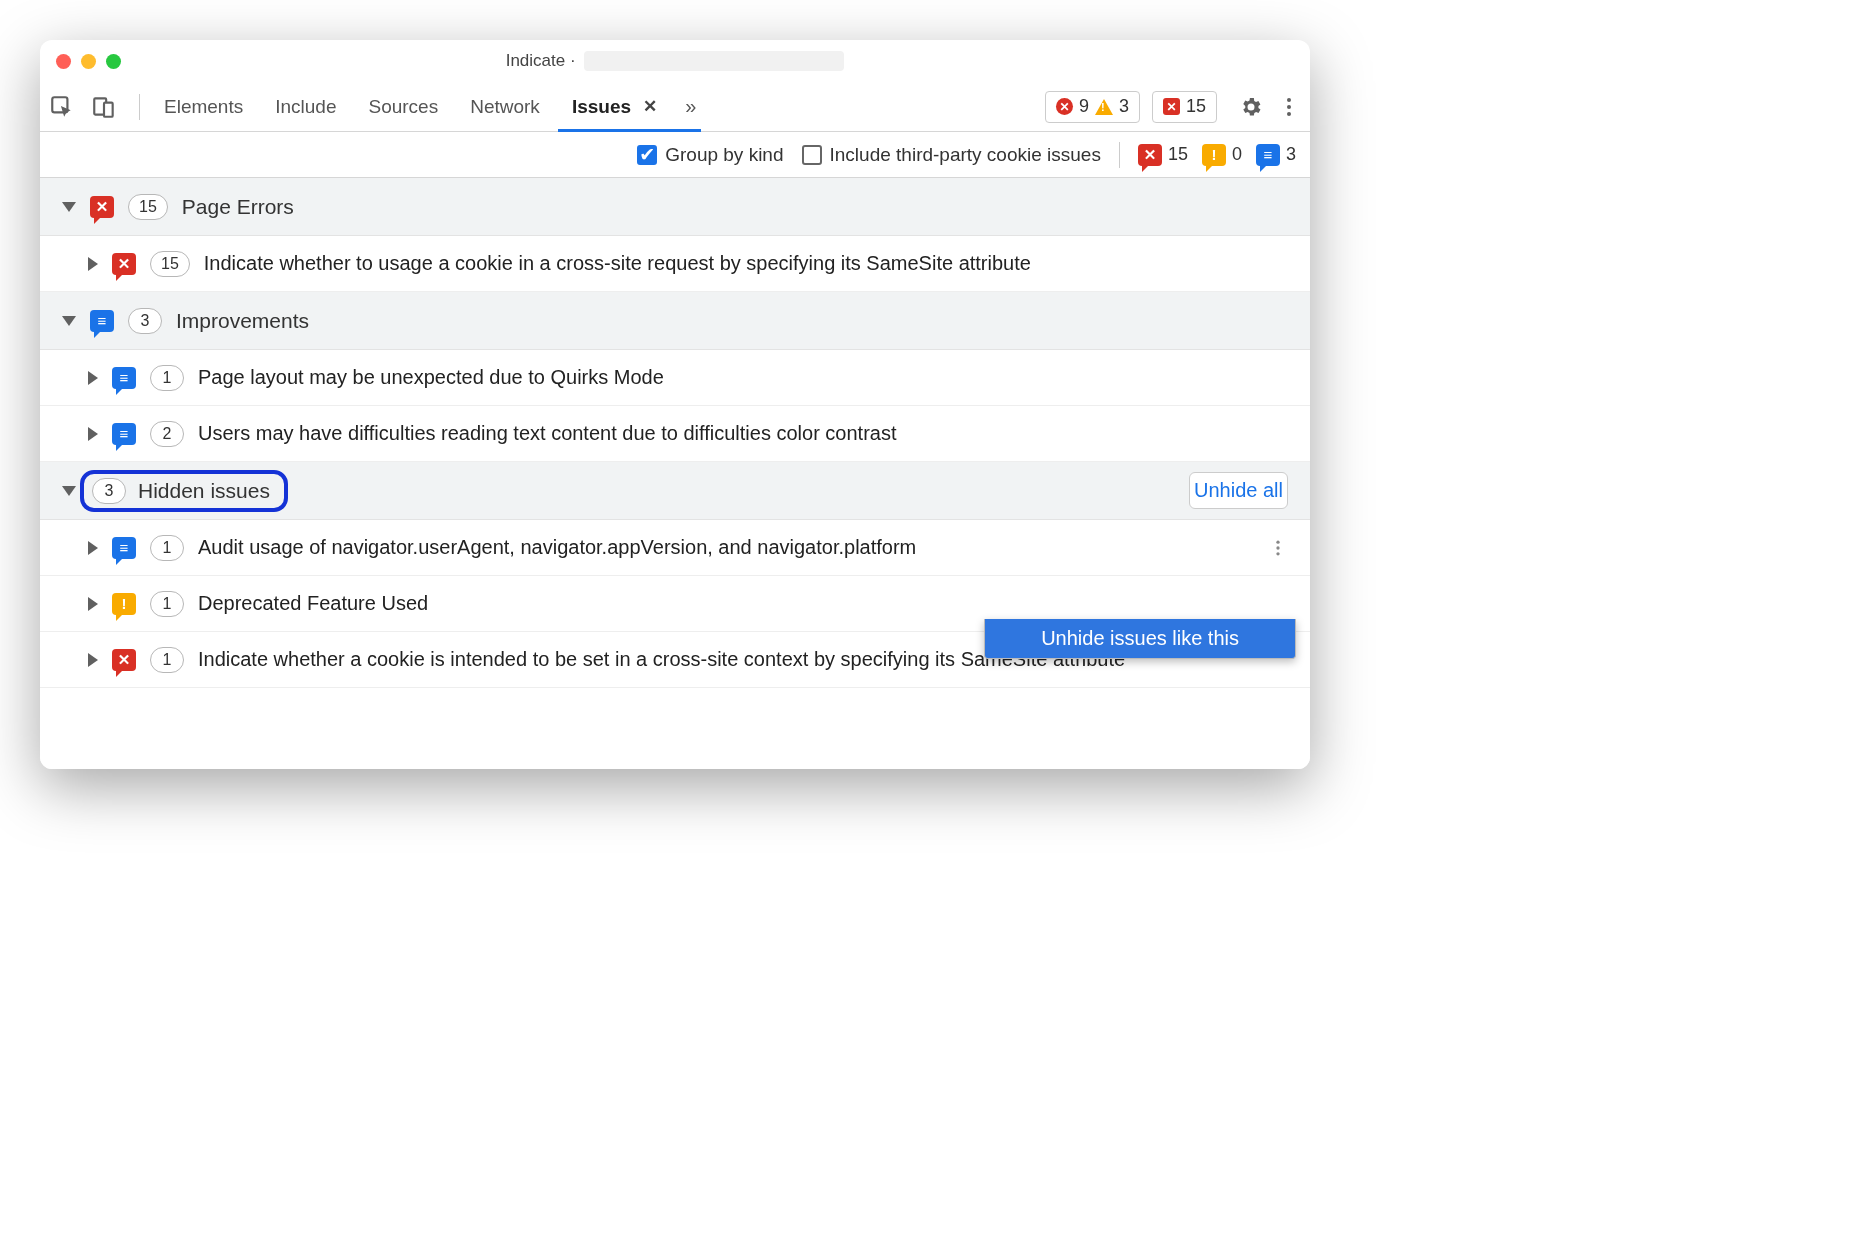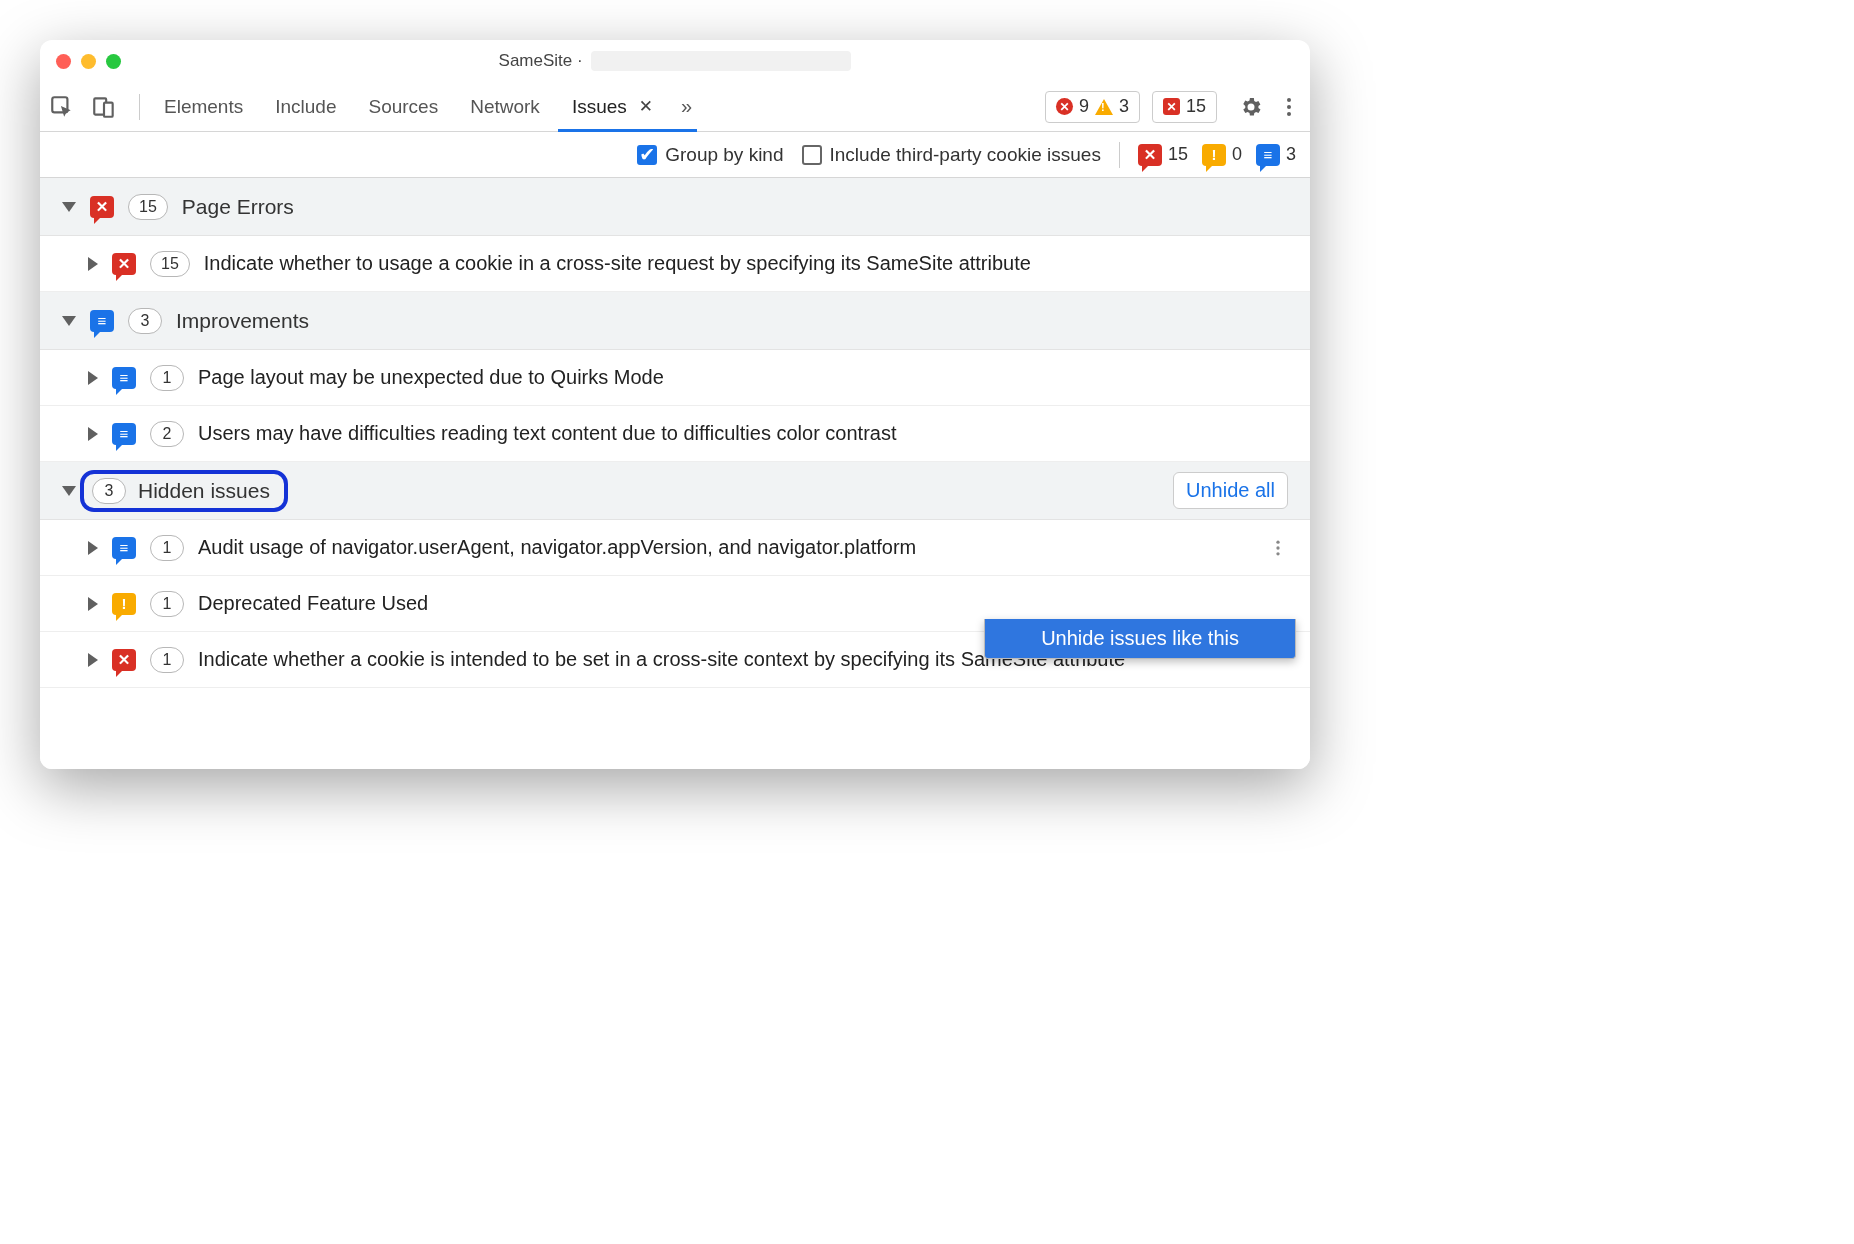--- a/index.html
+++ b/index.html
@@ -44,21 +44,21 @@
 
   .tabbar {
     display:flex; align-items:center; height:50px;
     border-bottom:1px solid #d6d6d6; padding:0 9px;
     gap:4px; font-size:19px; color:#555;
   }
   .tb-left { display:flex; align-items:center; gap:16px; }
   .tb-icon { width:26px; height:26px; color:#606060; }
   .tb-sep { width:1px; height:26px; background:#ccc; margin:0 6px; }
   .tab { padding:0 14px; cursor:pointer; color:#555; }
-  .tab.active { color:#222; position:relative; display:flex; align-items:center; gap:12px; }
+  .tab.active { color:#222; position:relative; display:flex; align-items:center; gap:12px;font-weight:bold; }
   .tab.active::after {
     content:""; position:absolute; left:0; right:-30px; bottom:-14px;
     height:3px; background:#1a73e8;
   }
   .tab-close { font-size:17px; color:#444; }
   .chevrons { color:#555; font-size:20px; margin-left:10px; cursor:pointer; }
   .tb-spacer { flex:1; }
   .pill-btn {
     display:flex; align-items:center; gap:6px;
     border:1px solid #ccc; border-radius:4px;
@@ -107,21 +107,21 @@
     display:flex; align-items:center; padding:0 22px; gap:14px; height:58px;
     font-size:21px; color:#333;
   }
   .hidden-highlight {
     border:4px solid #1432d6; border-radius:14px;
     display:flex; align-items:center; gap:12px; padding:4px 14px 4px 8px;
     margin-left:-10px;
   }
   .unhide-btn {
     margin-left:auto; border:1px solid #ccc; border-radius:6px;
-    padding:6px 12px; color:#1a73e8; font-size:20px; background:#fff; cursor:pointer;
+    padding:6px 4px; color:#1a73e8; font-size:20px; background:#fff; cursor:pointer;
   }
 
   .context-menu {
     position:absolute; right:14px; top:579px;
     background:#2f76df; color:#fff; font-size:20px;
     padding:8px 56px; border:1px solid #bbb; border-top:none;
     box-shadow:0 3px 8px rgba(0,0,0,.25);
     border-radius:0 0 4px 4px;
   }
 
@@ -167,21 +167,21 @@
 
 <div class="window">
 
   <div class="titlebar">
     <div class="traffic">
       <div class="dot red"></div>
       <div class="dot yellow"></div>
       <div class="dot green"></div>
     </div>
     <div class="title">
-      <span>SameSite ·</span>
+      <span>Indicate ·</span>
       <span class="title-suffix"></span>
     </div>
   </div>
 
   <div class="tabbar">
     <div class="tb-left">
       <svg class="tb-icon" viewBox="0 0 24 24" fill="none" stroke="currentColor" stroke-width="2">
           <rect x="3" y="3" width="14" height="14" rx="2"></rect>
           <path d="M11 11 L20 15 L16 17 L14 21 Z" fill="currentColor" stroke="none"></path>
         </svg>

